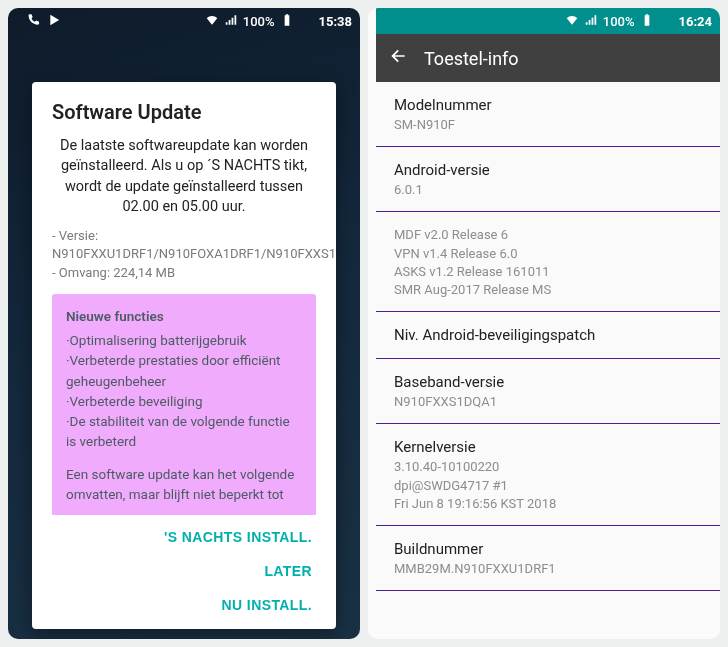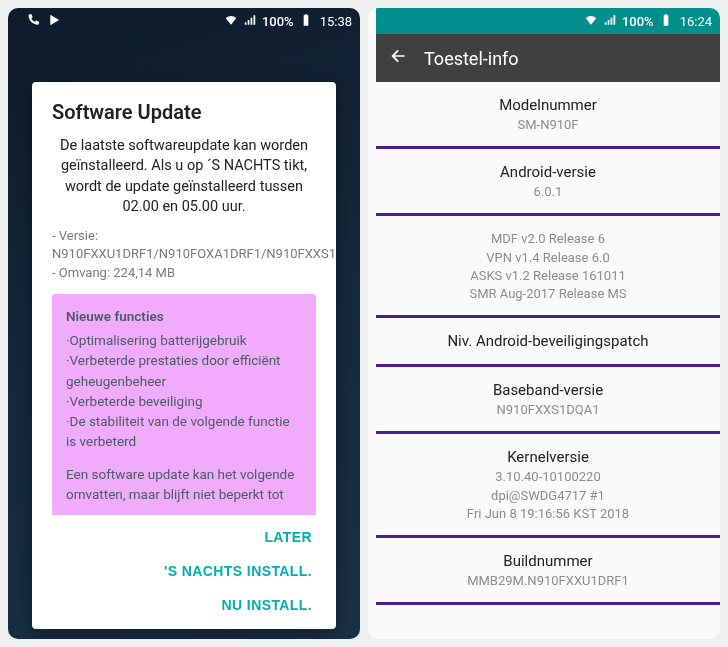--- a/index.html
+++ b/index.html
@@ -41,21 +41,21 @@
     gap: 5px;
   }
   .statusbar .left-icons {
     display: flex;
     gap: 6px;
     margin-right: auto;
     padding-left: 4px;
   }
   .statusbar svg { width: 14px; height: 14px; fill: #fff; }
   .statusbar .pct { font-weight: 500; }
-  .statusbar .clock { font-weight: 400; margin-left: 2px; }
+  .statusbar .clock { font-weight: 700; margin-left: 20px; }
   .dialog {
     position: absolute;
     top: 42px;
     left: 24px;
     right: 24px;
     bottom: 10px;
     background: #fff;
     border-radius: 4px;
     display: flex;
     flex-direction: column;
@@ -131,22 +131,21 @@
     gap: 16px;
   }
   .appbar svg { width: 20px; height: 20px; fill: #fff; }
   .appbar-title { font-size: 18px; font-weight: 400; }
   .info-list {
     display: flex;
     flex-direction: column;
   }
   .info-item {
     padding: 14px 18px 12px;
-    border-bottom: 3px solid #4c1d95;
-    text-align: center;
+    border-bottom: 1px solid #4c1d95;
   }
   .info-label {
     font-size: 15px;
     color: #222;
     margin-bottom: 2px;
   }
   .info-value {
     font-size: 13px;
     color: #8d8d8d;
     line-height: 1.4;
@@ -203,22 +202,22 @@
         <div class="features-box">
           <div class="ft-title">Nieuwe functies</div>
           <div>·Optimalisering batterijgebruik</div>
           <div>·Verbeterde prestaties door efficiënt geheugenbeheer</div>
           <div>·Verbeterde beveiliging</div>
           <div>·De stabiliteit van de volgende functie is verbeterd</div>
           <div class="ft-footer">Een software update kan het volgende omvatten, maar blijft niet beperkt tot</div>
         </div>
       </div>
       <div class="dialog-actions">
+        <button>'S NACHTS INSTALL.</button>
         <button>LATER</button>
-        <button>'S NACHTS INSTALL.</button>
         <button>NU INSTALL.</button>
       </div>
     </div>
   </div>
 
   <div class="phone phone-right">
 
     <div class="statusbar">
       <span>
         <svg viewBox="0 0 24 24">

